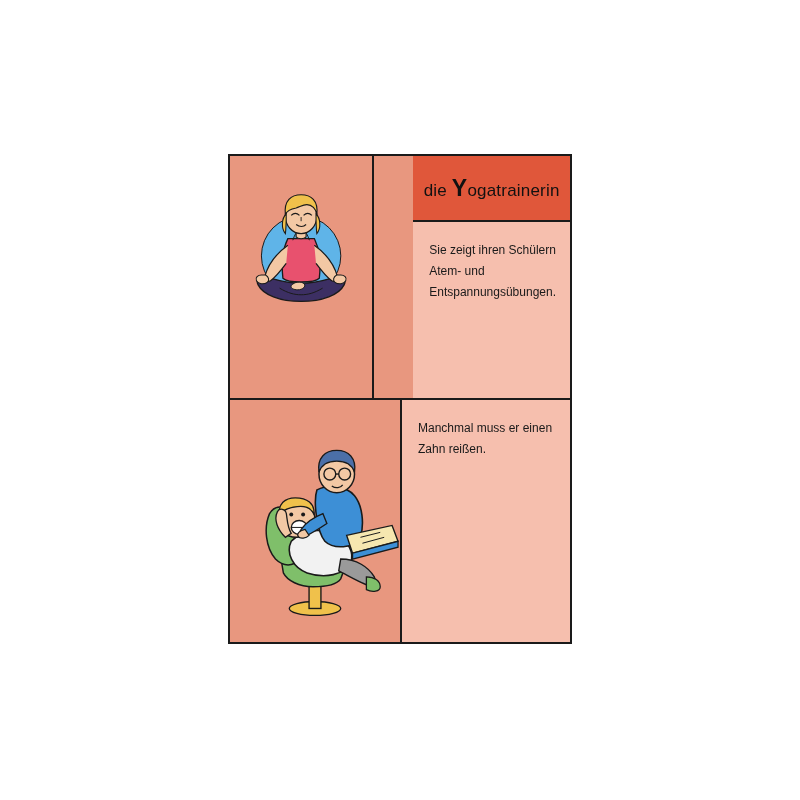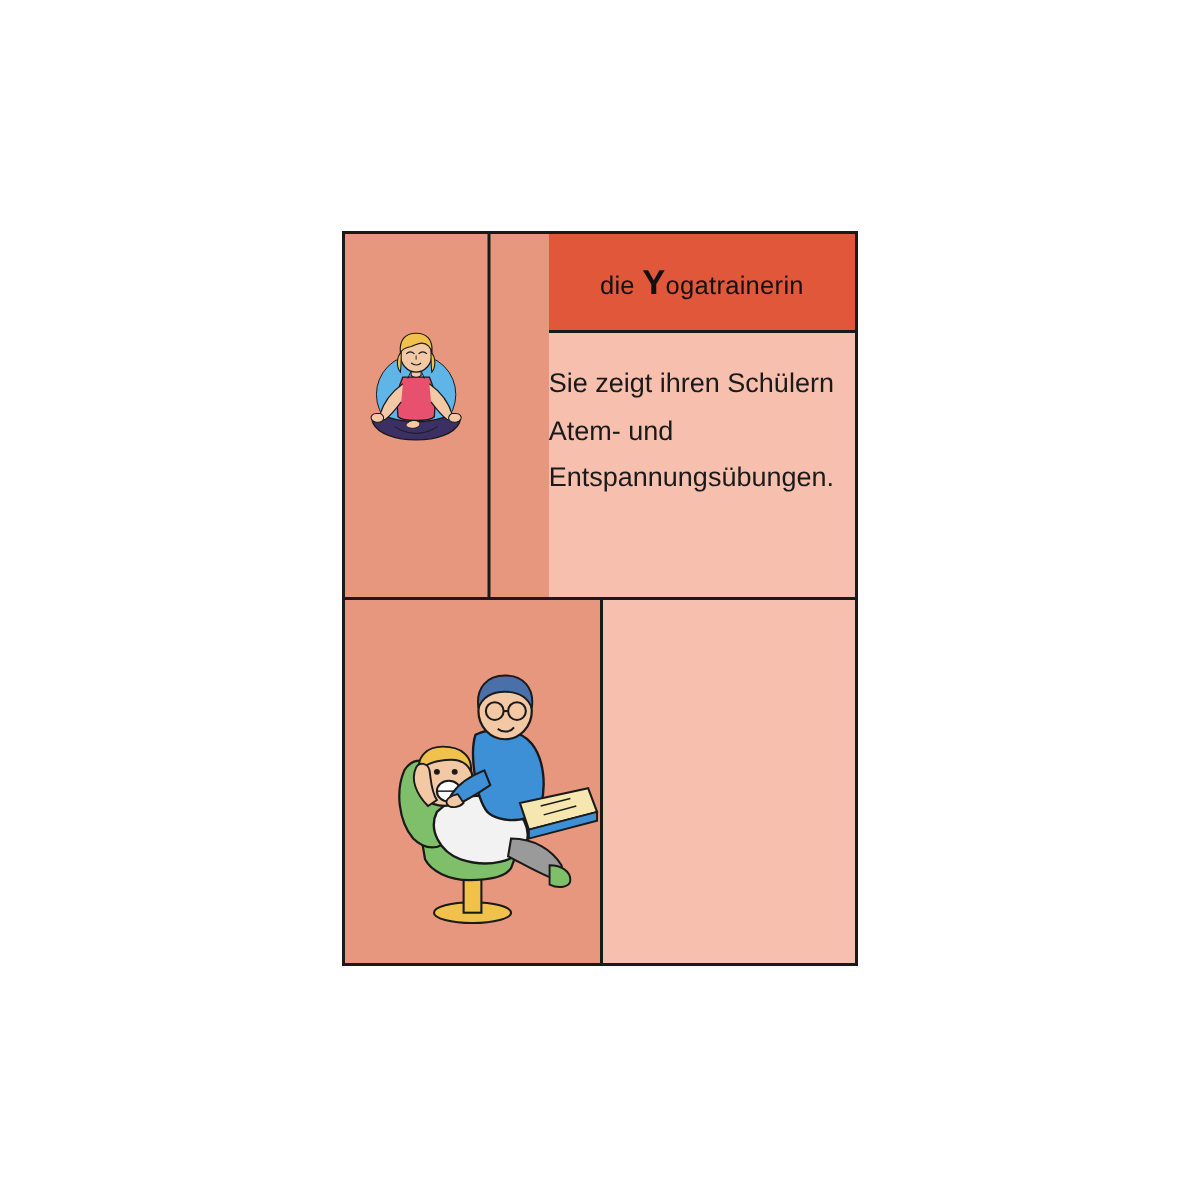--- a/index.html
+++ b/index.html
@@ -69,24 +69,24 @@
     letter-spacing: .2px;
     white-space: nowrap;
   }
   .title-text .cap {
     font-size: 23px;
     font-weight: bold;
   }
   .body-text {
     flex: 1;
     box-sizing: border-box;
-    padding: 18px 14px 10px 0;
+    padding: 18px 14px 10px 16px;
     background: #f6bfae;
     color: #1a1a1a;
-    font-size: 18px;
+    font-size: 12px;
     line-height: 1.75;
   }
   .body-text p { margin: 0 0 12px 0; }
   .body-text p:last-child { margin-bottom: 0; }
 
   
   .yoga-wrap { position: absolute; left: 0; top: 0; width: 100%; height: 100%; }
   .dent-wrap { position: absolute; left: 0; top: 0; width: 100%; height: 100%; }
 </style>
 </head>
@@ -194,18 +194,19 @@
 
           <path d="M118 134 L164 124 L170 140 L124 152 Z" fill="#f6e7b0" stroke="#1a1a1a" stroke-width="1.4"></path>
           <path d="M124 152 L124 158 L170 146 L170 140 Z" fill="#3d8fd6" stroke="#1a1a1a" stroke-width="1.3"></path>
           <path d="M132 136 L152 131" stroke="#1a1a1a" stroke-width="1"></path>
           <path d="M134 142 L156 136" stroke="#1a1a1a" stroke-width="1"></path>
         </svg>
       </div>
 
       <div class="textcol">
         <div class="body-text">
+          <p>Manchmal muss er einen Zahn reißen.</p>
         </div>
       </div>
     </div>
 
   </div>
 </div>
 
 </body></html>

